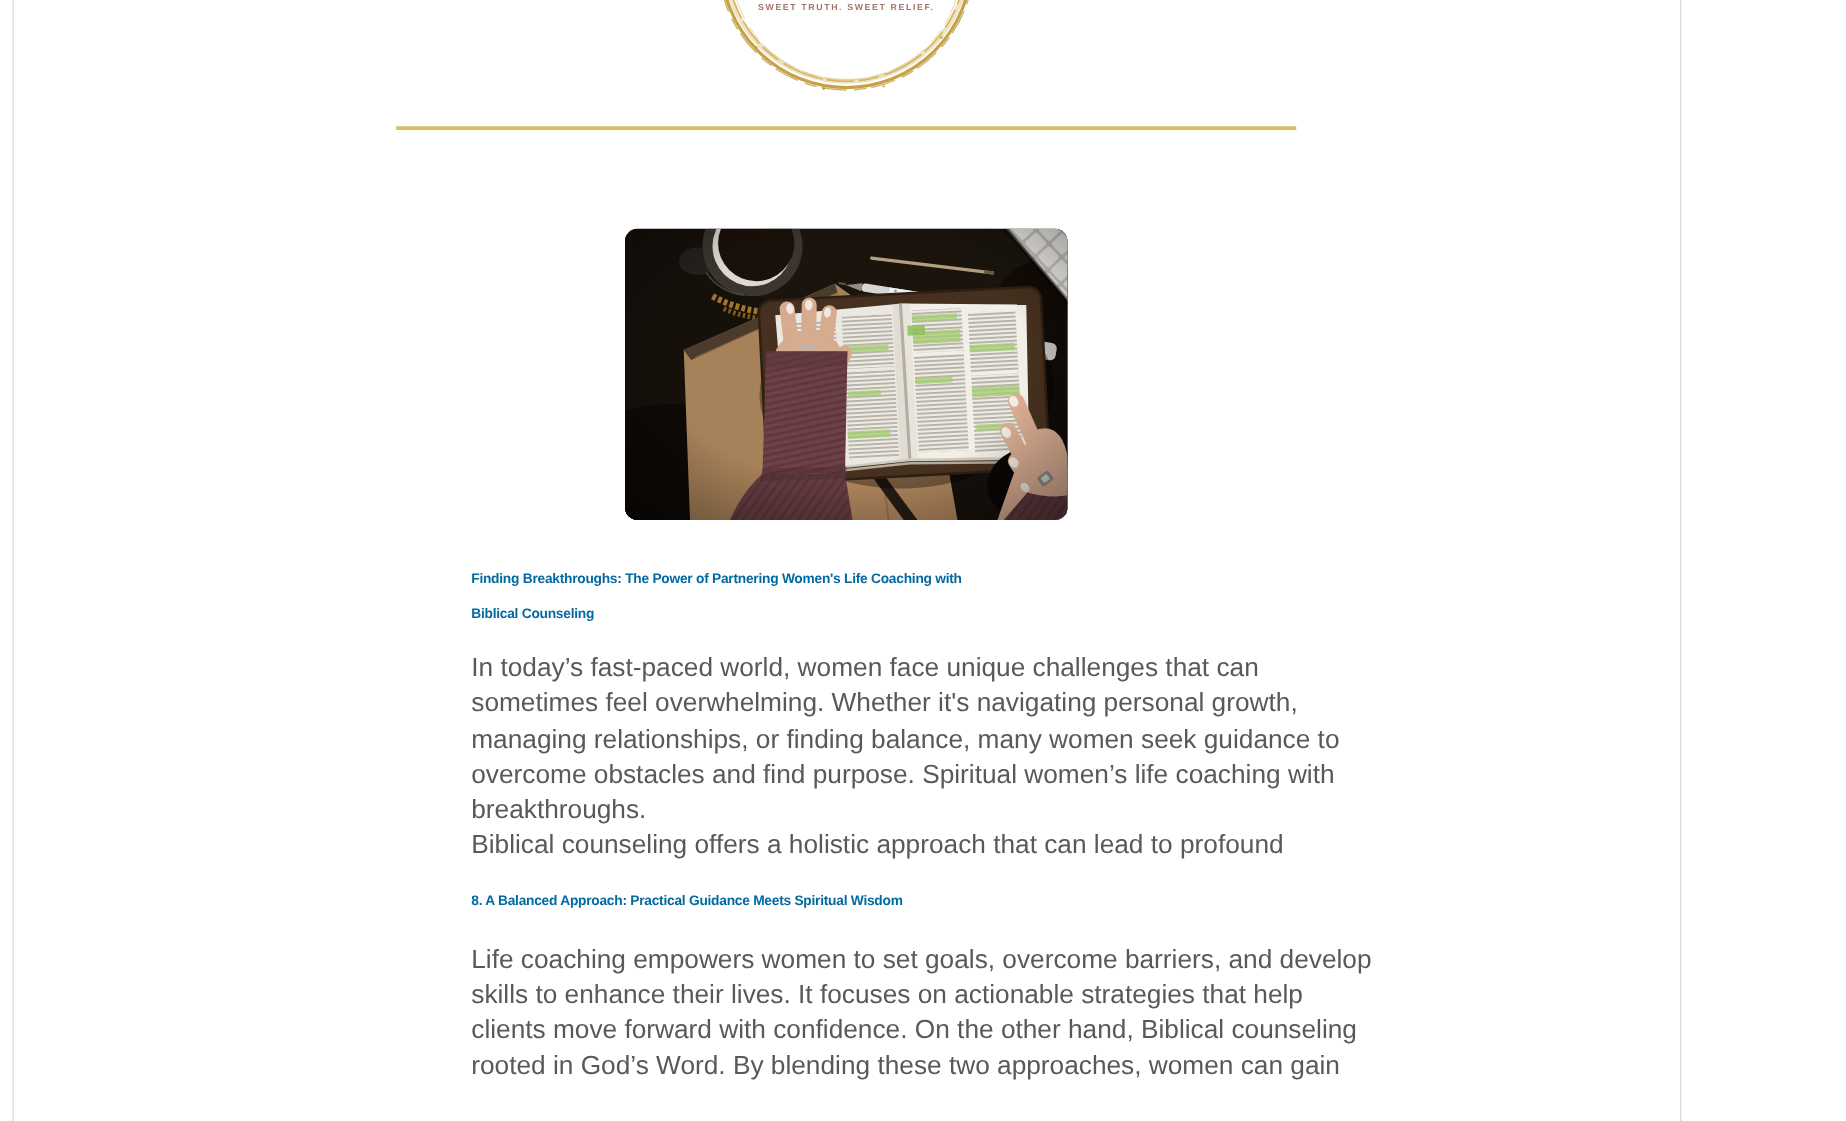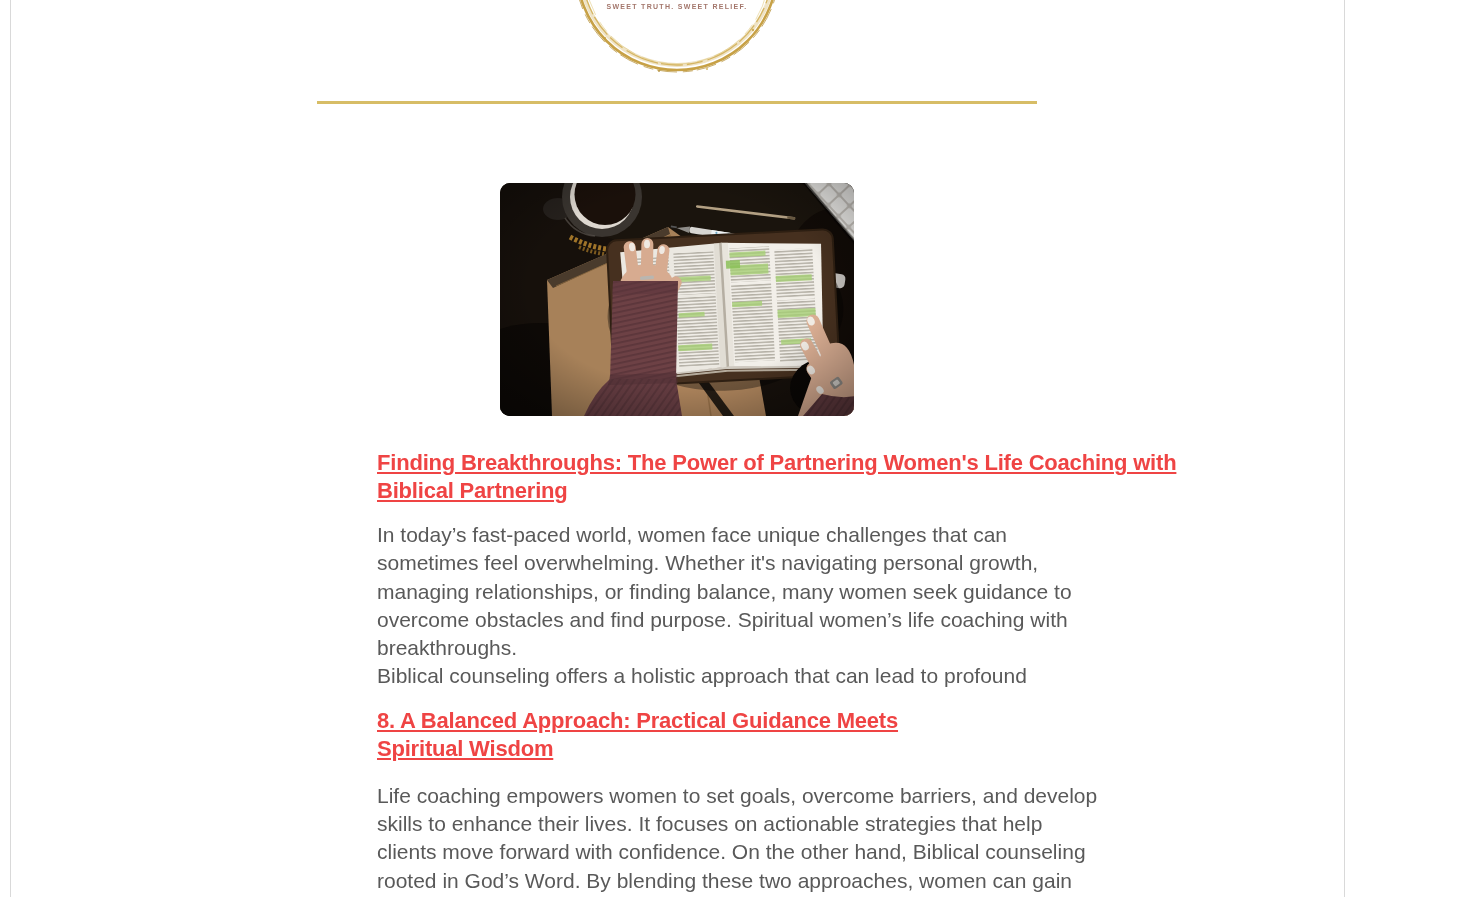--- a/index.html
+++ b/index.html
@@ -15,22 +15,22 @@
   .tagline{position:absolute;left:50%;top:3px;transform:translateX(-50%);
            font-size:7px;font-weight:bold;letter-spacing:1.3px;color:#a3766b;white-space:nowrap;}
 
   .divider{width:720px;height:3px;margin:21px auto 0;background:#d7bd66;}
 
   .photo{width:354px;height:233px;margin:79px auto 0;border-radius:10px;overflow:hidden;
          background:#16100b;}
   .photo svg{display:block;}
 
   .article{width:600px;margin:33px auto 0;color:#595959;}
-  .article h1,.article h2{font-size:22px;letter-spacing:-0.2px;line-height:28px;
-         color:#ef4444;margin:0 0 16px;font-weight:bold;text-decoration:underline;}
+  .article h1,.article h2{font-size:11px;letter-spacing:-0.2px;line-height:28px;
+         color:#0369a1;margin:0 0 16px;font-weight:bold;}
   .article h2{margin:0 0 19px;}
   .article p{font-size:21px;line-height:28.3px;margin:0 0 16px;font-weight:400;}
   .tline{display:block;white-space:nowrap;}
 </style>
 </head>
 <body>
 
 <div class="page">
   <div class="vline vline-left"></div>
   <div class="vline vline-right"></div>
@@ -235,21 +235,21 @@
           <path d="M303,233 L322,211 Q340,216 356,213 L356,233 Z" fill="url(#ribd)"></path>
         </g>
 
         <rect width="354" height="233" fill="url(#vig)"></rect>
       </svg>
     </div>
 
     <div class="article">
       <h1>
         <span class="tline">Finding Breakthroughs: The Power of Partnering Women's Life Coaching with</span>
-        <span class="tline">Biblical Partnering</span>
+        <span class="tline">Biblical Counseling</span>
       </h1>
       <p>
         <span class="tline">In today’s fast-paced world, women face unique challenges that can</span>
         <span class="tline">sometimes feel overwhelming. Whether it's navigating personal growth,</span>
         <span class="tline">managing relationships, or finding balance, many women seek guidance to</span>
         <span class="tline">overcome obstacles and find purpose. Spiritual women’s life coaching with</span>
         <span class="tline">breakthroughs.</span>
         <span class="tline">Biblical counseling offers a holistic approach that can lead to profound</span>
       </p>
       <h2>8. A Balanced Approach: Practical Guidance Meets Spiritual Wisdom</h2>

